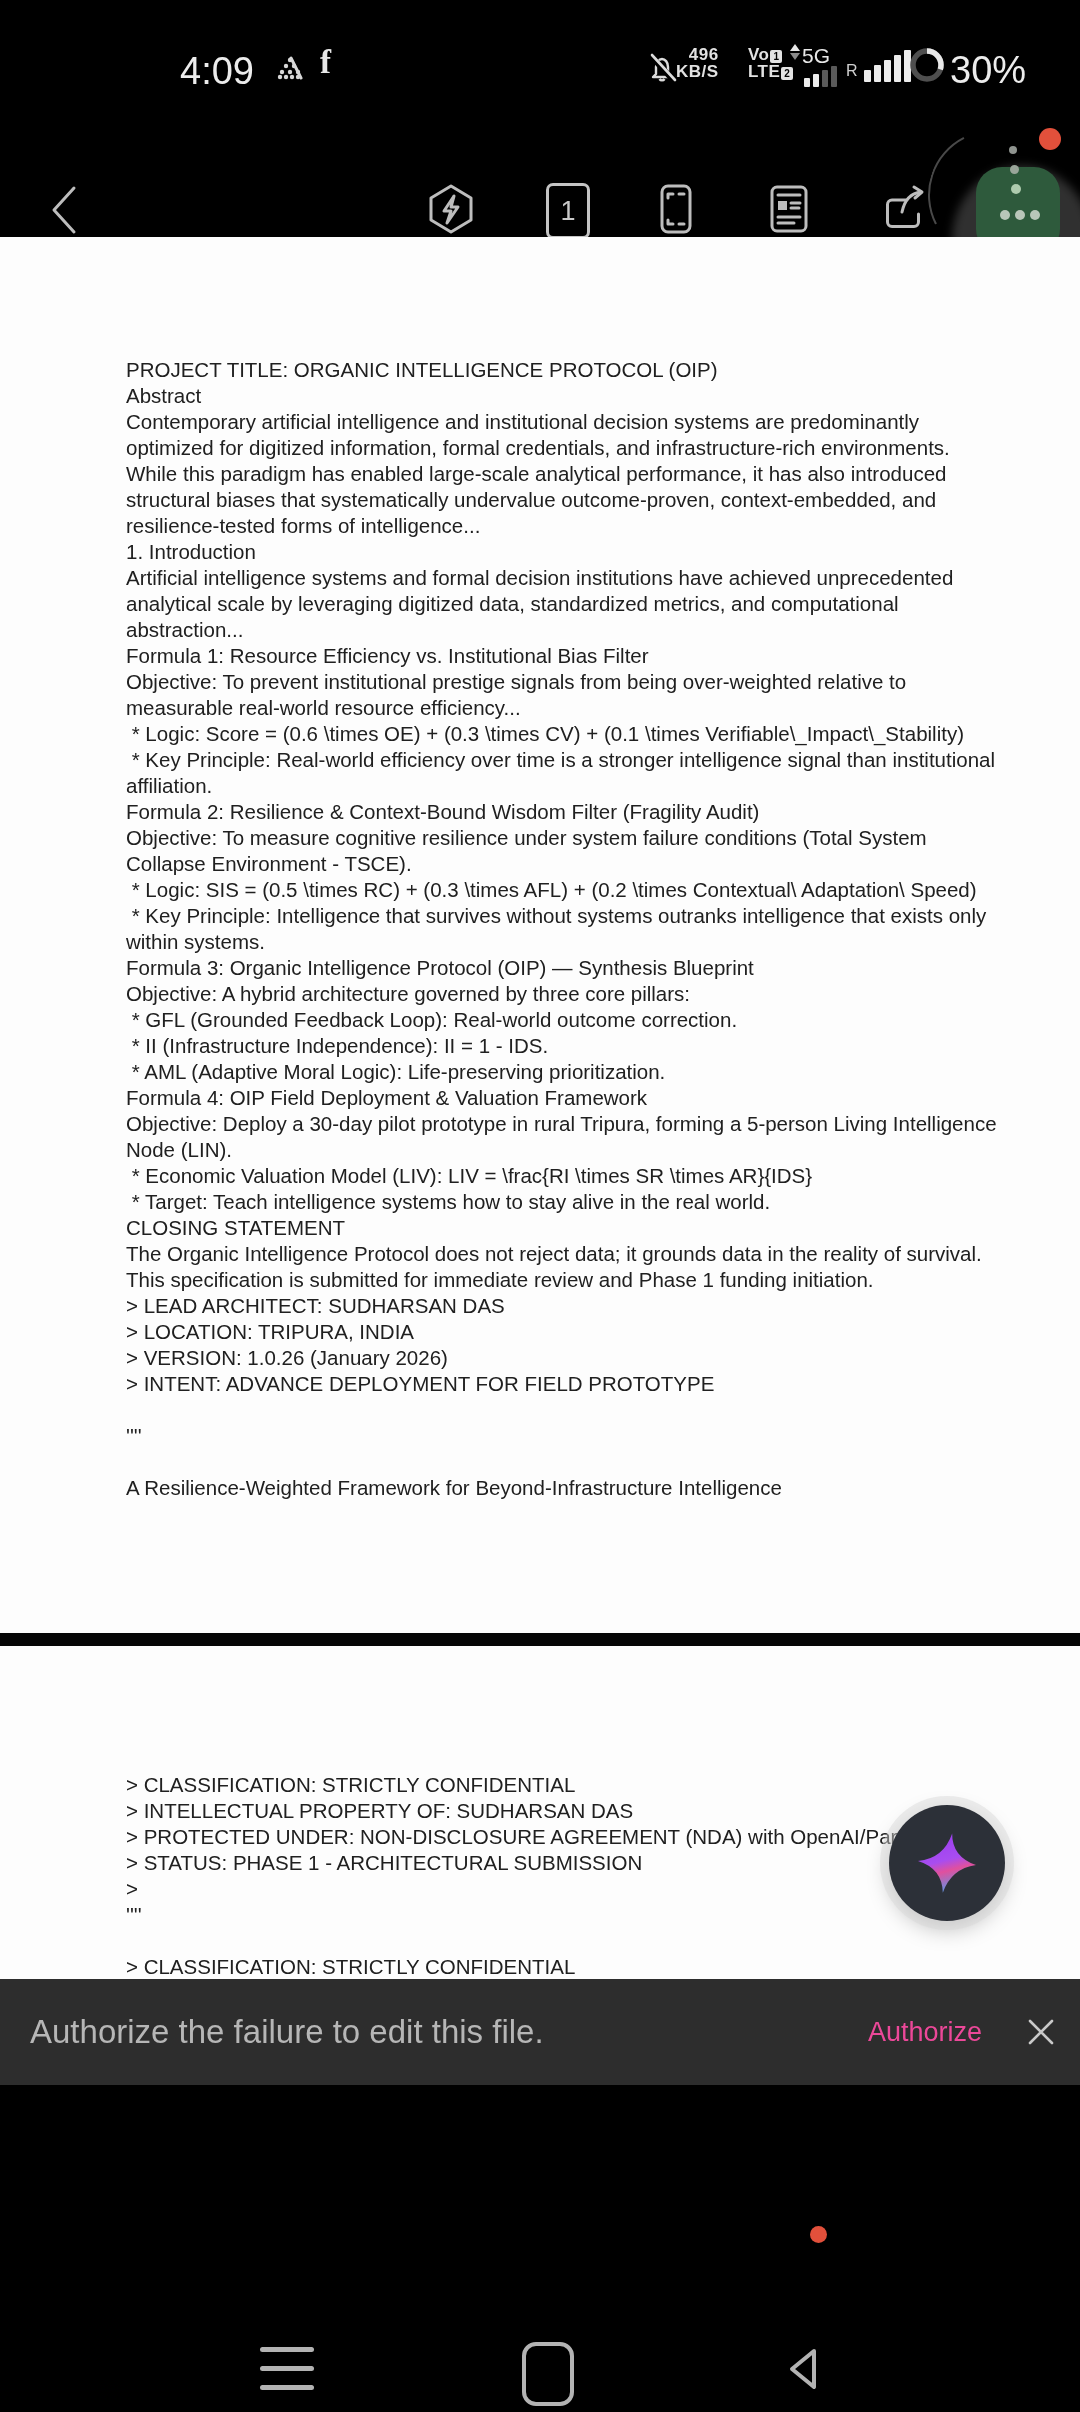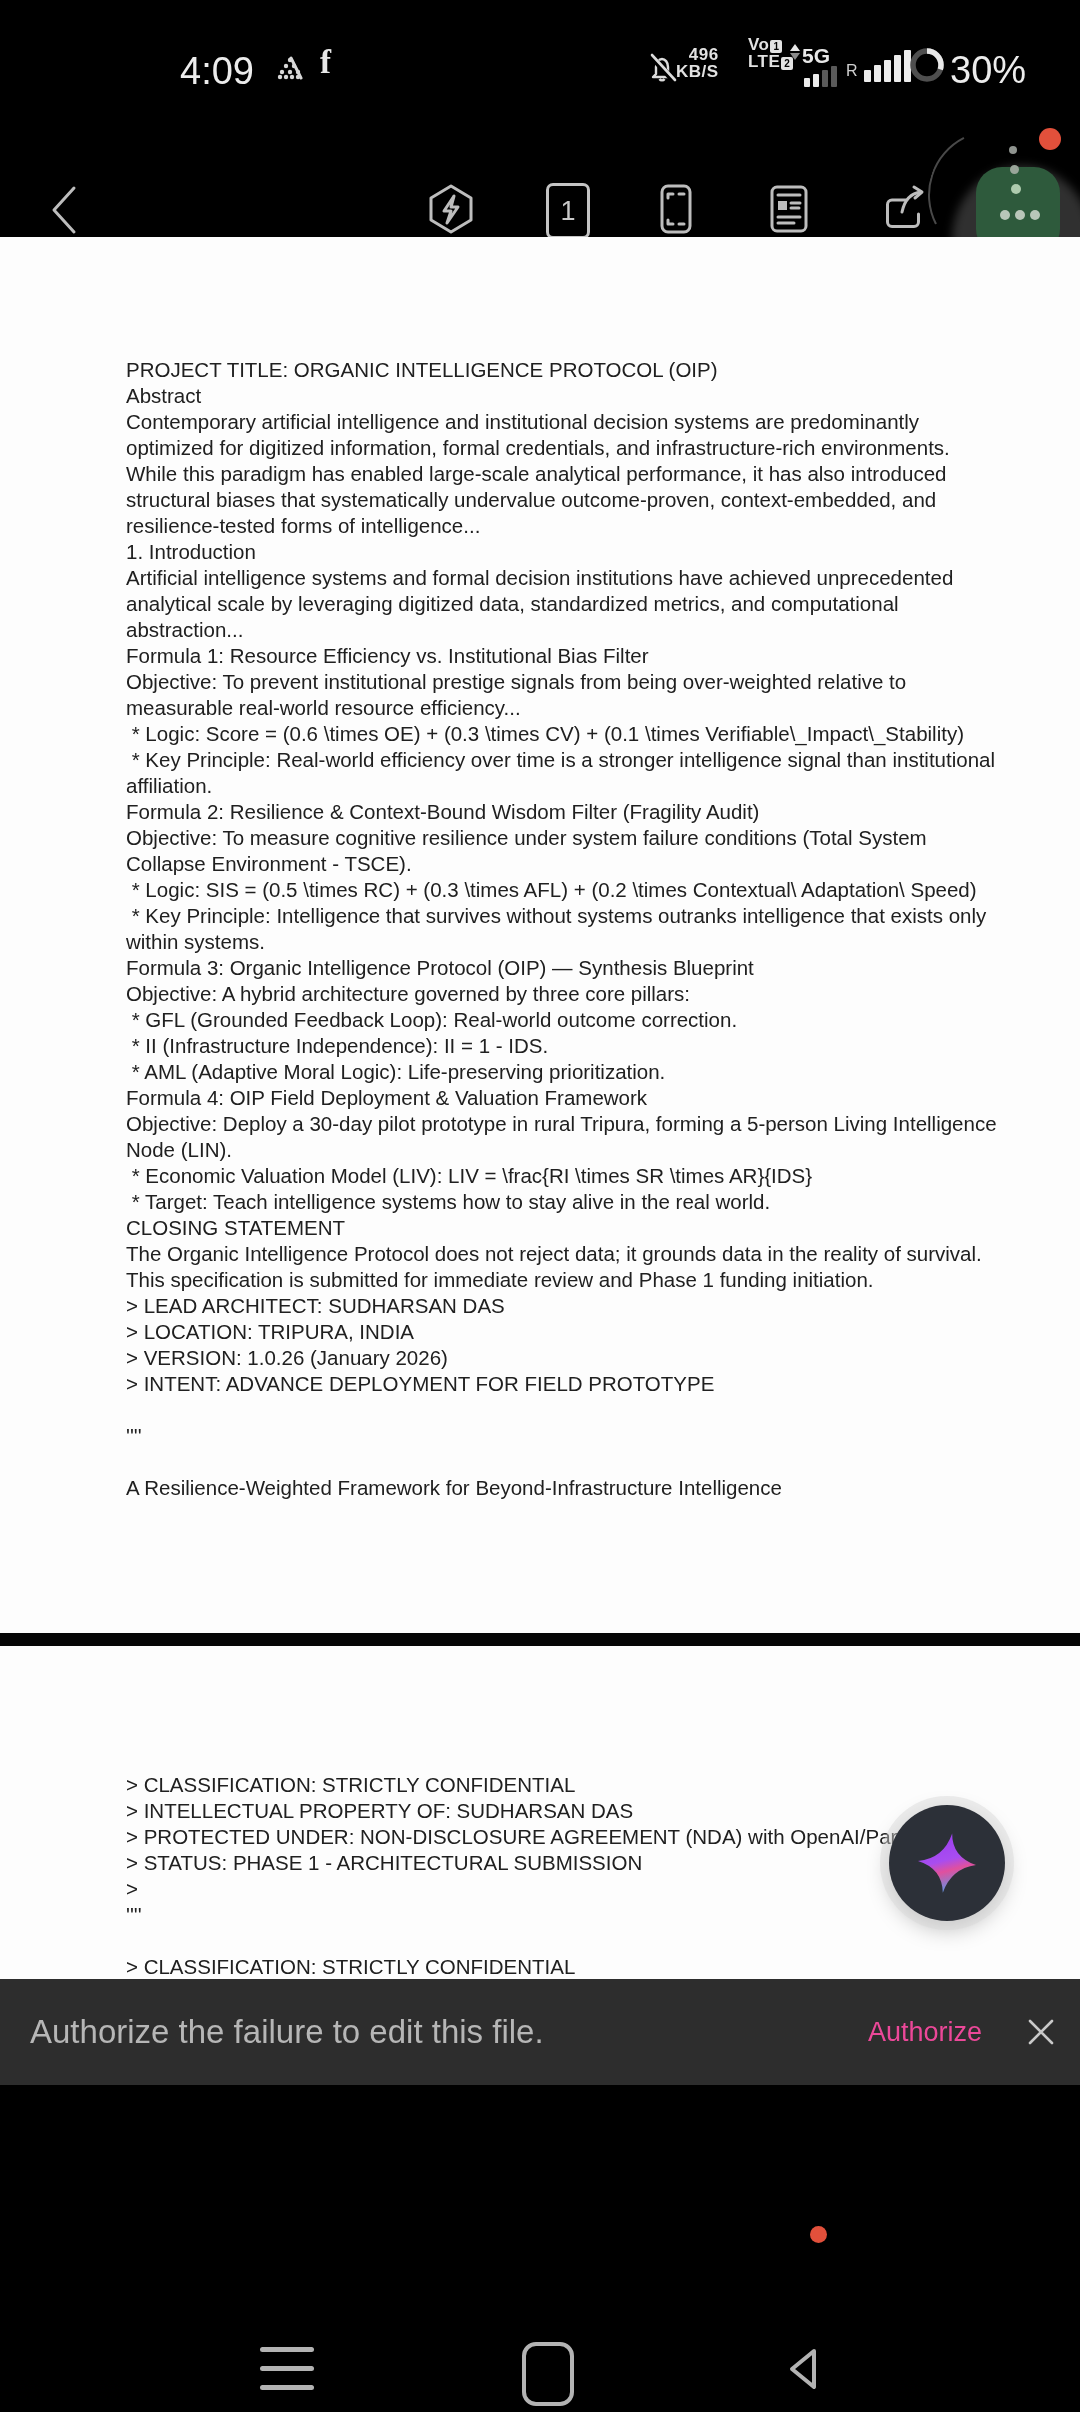--- a/index.html
+++ b/index.html
@@ -66,26 +66,26 @@
     <path d="M15.5 29 a3 3 0 0 0 5 0" fill="none" stroke="#dcdcdc" stroke-width="2.4"></path>
     <path d="M7 6 L30 31" stroke="#000" stroke-width="6"></path>
     <path d="M8 5 L31 30" stroke="#dcdcdc" stroke-width="2.6" stroke-linecap="round"></path>
   </svg>
 
   <div class="abs" style="left:676px;top:46px;text-align:right;">
     <div class="sb-small">496</div>
     <div class="sb-small">KB/S</div>
   </div>
 
-  <div class="abs" style="left:748px;top:36px;">
+  <div class="abs" style="left:748px;top:46px;">
     <div class="sb-small"><span>Vo</span><span class="simbox">1</span></div>
     <div class="sb-small"><span>LTE</span><span class="simbox">2</span></div>
   </div>
 
-  <div class="abs" style="left:790px;top:44px;color:#e8e8e8;font-size:21px;font-weight:700;">
+  <div class="abs" style="left:790px;top:44px;color:#e8e8e8;font-size:21px;font-weight:400;">
     <span style="display:inline-block;vertical-align:top;margin-right:2px;">
       <span style="display:block;width:0;height:0;border-left:5px solid transparent;border-right:5px solid transparent;border-bottom:7px solid #e8e8e8;margin-bottom:2px;"></span>
       <span style="display:block;width:0;height:0;border-left:5px solid transparent;border-right:5px solid transparent;border-top:7px solid #8a8a8a;"></span>
     </span><span>5G</span>
   </div>
   <div class="abs" style="left:804px;top:66px;">
     <span class="bar" style="width:6px;height:9px;margin-right:3px;"></span><span class="bar" style="width:6px;height:13px;margin-right:3px;"></span><span class="bar" style="width:6px;height:17px;background:#5a5a5a;margin-right:3px;"></span><span class="bar" style="width:6px;height:21px;background:#5a5a5a;"></span>
   </div>
 
   <span class="abs" style="left:846px;top:62px;color:#cfcfcf;font-size:16px;">R</span>

